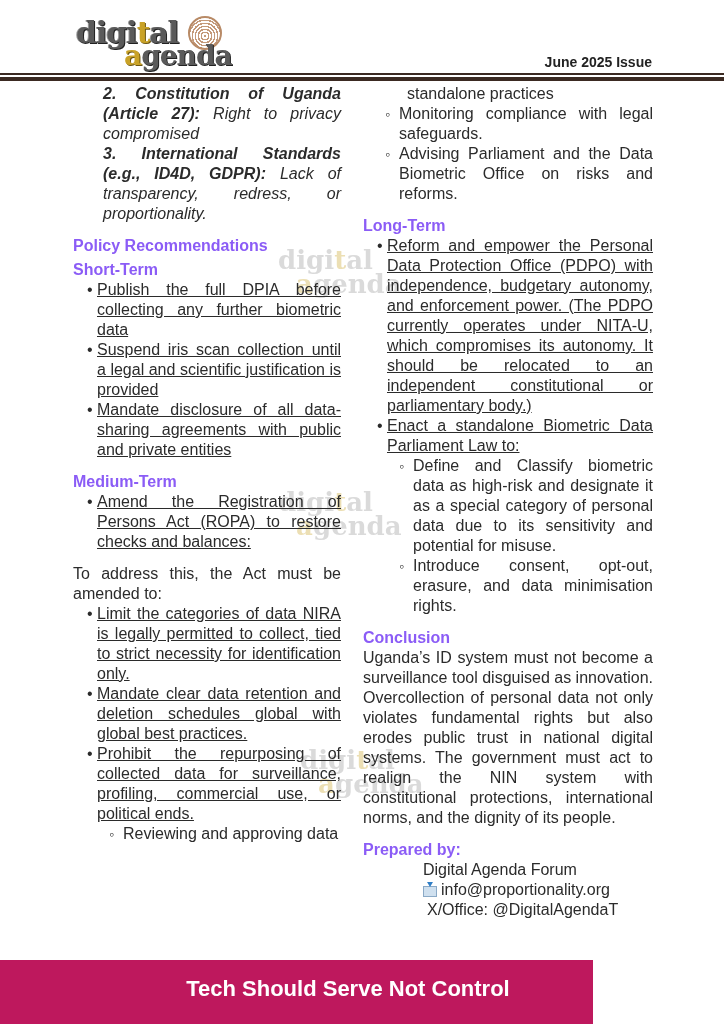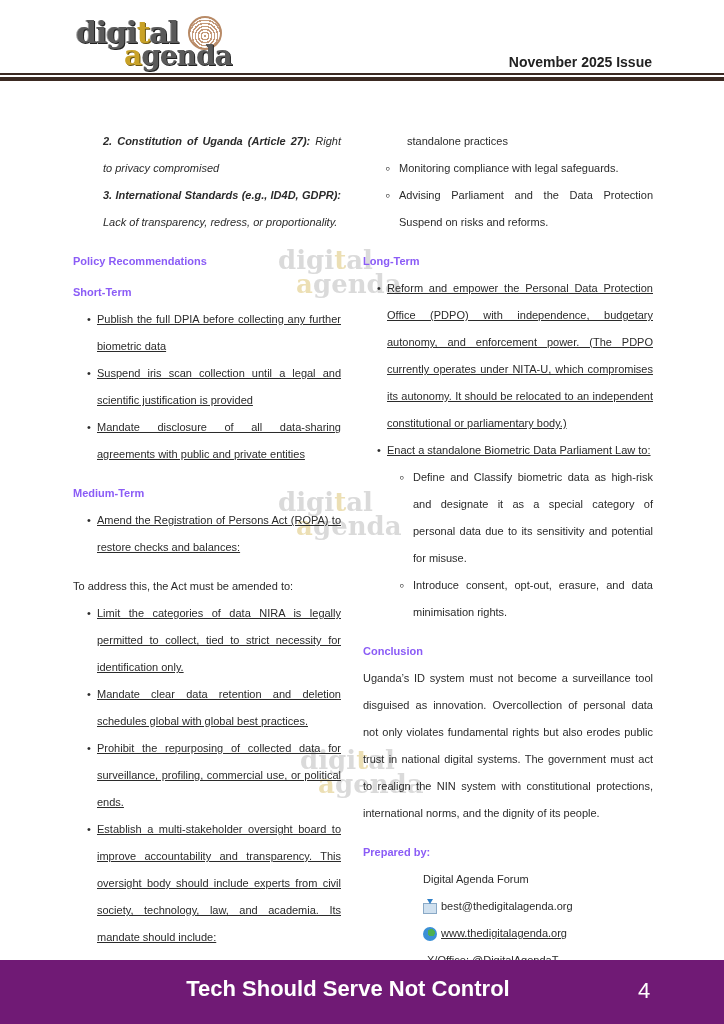--- a/index.html
+++ b/index.html
@@ -25,21 +25,21 @@
     position: absolute; left: 112px; top: 2px; width: 30px; height: 30px; border-radius: 50%;
     background: repeating-radial-gradient(circle at 50% 60%, #c49a7a 0 1.5px, #fff 1.5px 3px);
     border: 2px solid #b88a66;
   }
   .issue {
     position: absolute; right: 72px; top: 54px; font-size: 14px; font-weight: bold; color: #222;
   }
   .rule1 { position: absolute; left: 0; top: 73px; width: 724px; height: 2px; background: #3b2a22; }
   .rule2 { position: absolute; left: 0; top: 77px; width: 724px; height: 4px; background: #3b2a22; }
 
-  .col { position: absolute; top: 84px; width: 268px; font-size: 11px; line-height: 27px; margin-top: 44px; }
+  .col { position: absolute; top: 84px; width: 268px; font-size: 16px; line-height: 20px; }
   .col.left { left: 73px; }
   .col.right { left: 363px; width: 290px; }
   .just { text-align: justify; }
   p { margin: 0; }
   .h { font-weight: bold; color: #8b5cf6; margin: 0; }
   .gap { height: 12px; }
   ul { margin: 0; padding: 0; list-style: none; }
   li { position: relative; text-align: justify; }
   ul.b1 li { padding-left: 24px; text-decoration: underline; }
   ul.b1 > li::before { content: "•"; position: absolute; left: 14px; top: 0; }
@@ -57,35 +57,35 @@
 
   .prep { padding-left: 60px; }
   .contact-row { display: flex; align-items: center; gap: 4px; }
   .ico { display: inline-block; width: 14px; height: 14px; position: relative; }
   .mail-ico { background: #cfe0ef; border: 1px solid #8aa9c6; width: 12px; height: 9px; margin-top: 3px; }
   .mail-ico::after { content: ""; position: absolute; left: 3px; top: -5px; width: 0; height: 0;
     border-left: 3px solid transparent; border-right: 3px solid transparent; border-top: 5px solid #2f7fc7; }
   .globe-ico { border-radius: 50%; background: radial-gradient(circle at 60% 40%, #4caf50 0 30%, #3a8fd6 31%); }
   a.link { color: #2b2b2b; text-decoration: underline; }
 
-  .footer { position: absolute; left: 0; top: 960px; width: 724px; height: 64px; background: #701a75; }
+  .footer { position: absolute; left: 0; top: 960px; width: 593px; height: 64px; background: #be185d; }
   .footer-title { position: absolute; left: 0; width: 696px; top: 16px; text-align: center;
     color: #ffffff; font-weight: bold; font-size: 22px; }
   .footer-page { position: absolute; left: 638px; top: 18px; color: #ffffff; font-size: 22px; }
 </style>
 </head>
 <body>
 
 <div class="header">
   <div class="logo">
     <div class="word1"><span>digi</span><span class="gold">t</span><span>al</span></div>
     <div class="thumb"></div>
     <div class="word2"><span class="gold">a</span><span>genda</span></div>
   </div>
-  <div class="issue">November 2025 Issue</div>
+  <div class="issue">June 2025 Issue</div>
   <div class="rule1"></div>
   <div class="rule2"></div>
 </div>
 
 <div class="watermark" style="left:278px; top:248px;">digi<span class="g">t</span>al<br>&nbsp;&nbsp;<span class="g">a</span>genda</div>
 <div class="watermark" style="left:278px; top:490px;">digi<span class="g">t</span>al<br>&nbsp;&nbsp;<span class="g">a</span>genda</div>
 <div class="watermark" style="left:300px; top:748px;">digi<span class="g">t</span>al<br>&nbsp;&nbsp;<span class="g">a</span>genda</div>
 
 <div class="col left">
   <p class="just indent1" style="text-indent:0;">
@@ -109,57 +109,52 @@
   <p class="h">Medium-Term</p>
   <ul class="b1">
     <li>Amend the Registration of Persons Act (ROPA) to restore checks and balances:</li>
   </ul>
   <div class="gap"></div>
   <p class="just">To address this, the Act must be amended to:</p>
   <ul class="b1">
     <li>Limit the categories of data NIRA is legally permitted to collect, tied to strict necessity for identification only.</li>
     <li>Mandate clear data retention and deletion schedules global with global best practices.</li>
     <li>Prohibit the repurposing of collected data for surveillance, profiling, commercial use, or political ends.</li>
-    <li>Establish a multi-stakeholder oversight board to improve accountability and transparency. This oversight body should include experts from civil society, technology, law, and academia. Its mandate should include:</li>
   </ul>
   <ul class="b2">
     <li>Reviewing and approving data</li>
   </ul>
 </div>
 
 <div class="col right">
   <p style="padding-left:44px;">standalone practices</p>
   <ul class="b2" style="margin-left:-14px;">
     <li>Monitoring compliance with legal safeguards.</li>
-    <li>Advising Parliament and the Data Protection Suspend on risks and reforms.</li>
+    <li>Advising Parliament and the Data Biometric Office on risks and reforms.</li>
   </ul>
   <div class="gap"></div>
   <p class="h">Long-Term</p>
   <ul class="b1">
     <li>Reform and empower the Personal Data Protection Office (PDPO) with independence, budgetary autonomy, and enforcement power. (The PDPO currently operates under NITA-U, which compromises its autonomy. It should be relocated to an independent constitutional or parliamentary body.)</li>
     <li>Enact a standalone Biometric Data Parliament Law to:</li>
   </ul>
   <ul class="b2">
     <li>Define and Classify biometric data as high-risk and designate it as a special category of personal data due to its sensitivity and potential for misuse.</li>
     <li>Introduce consent, opt-out, erasure, and data minimisation rights.</li>
   </ul>
   <div class="gap"></div>
   <p class="h">Conclusion</p>
   <p class="just">Uganda’s ID system must not become a surveillance tool disguised as innovation. Overcollection of personal data not only violates fundamental rights but also erodes public trust in national digital systems. The government must act to realign the NIN system with constitutional protections, international norms, and the dignity of its people.</p>
   <div class="gap"></div>
   <p class="h">Prepared by:</p>
   <div class="prep">
     <div>Digital Agenda Forum</div>
     <div class="contact-row">
       <span class="ico mail-ico"></span>
-      <span>best@thedigitalagenda.org</span>
-    </div>
-    <div class="contact-row">
-      <span class="ico globe-ico"></span>
-      <a class="link">www.thedigitalagenda.org</a>
+      <span>info@proportionality.org</span>
     </div>
     <div style="padding-left:4px;">X/Office: @DigitalAgendaT</div>
   </div>
 </div>
 
 <div class="footer">
   <div class="footer-title">Tech Should Serve Not Control</div>
   <div class="footer-page">4</div>
 </div>
 

